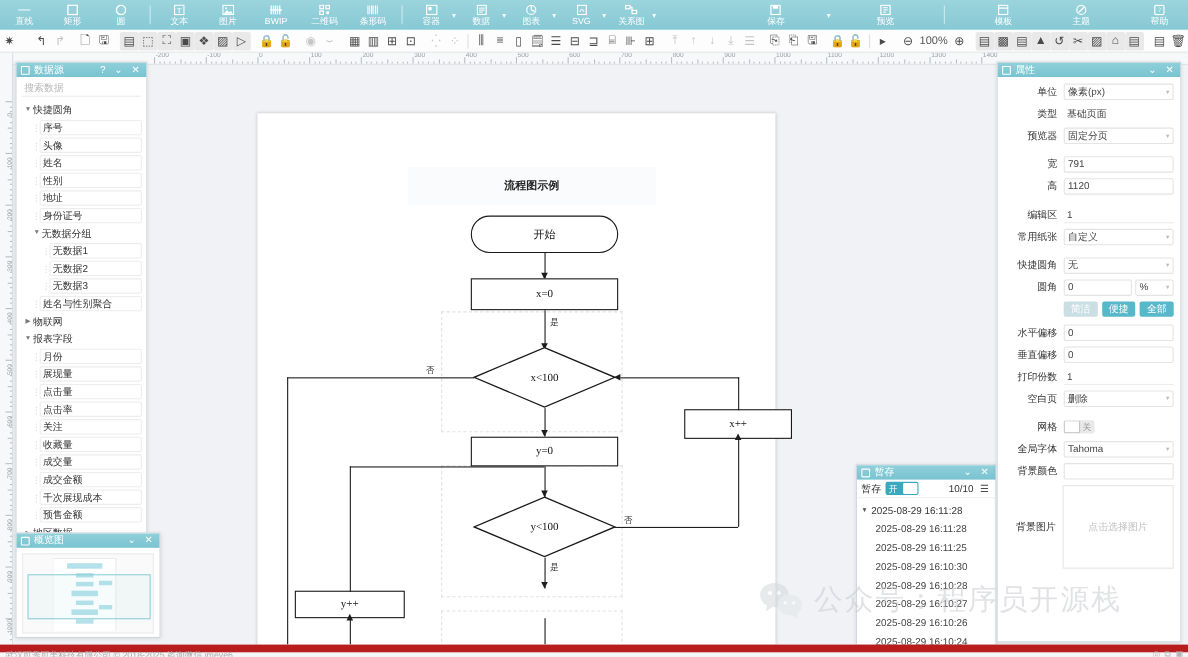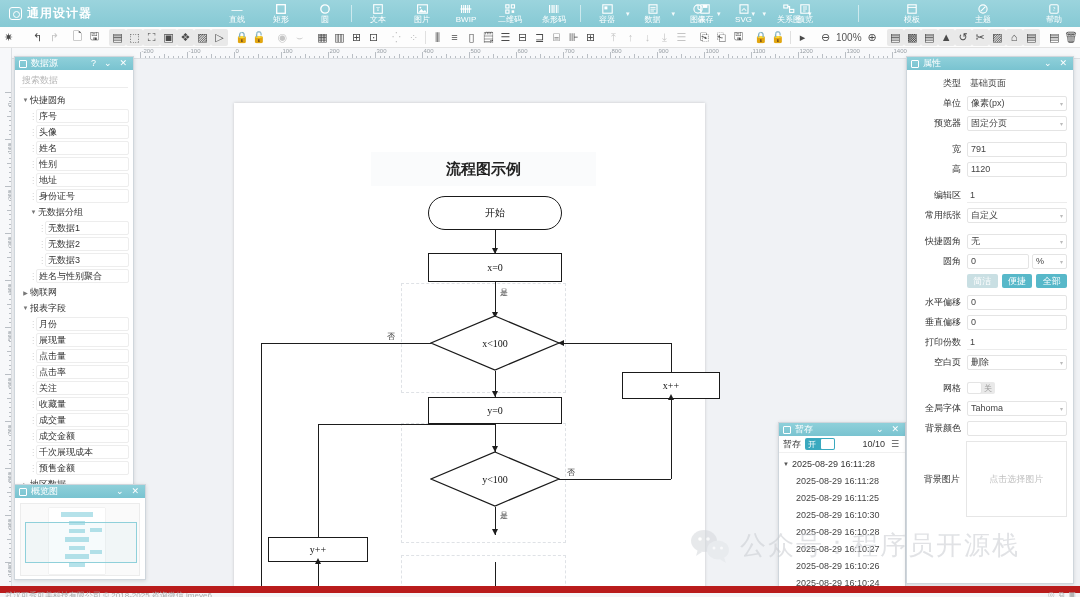--- a/index.html
+++ b/index.html
@@ -57,21 +57,21 @@
   .rnum { position:absolute; font-size:6px; color:#9aa0a6; }
   .vnum { position:absolute; font-size:6px; color:#9aa0a6; transform:rotate(-90deg); transform-origin:left top; white-space:nowrap;}
 
   
   #canvasarea { position:absolute; left:12px; top:59px; width:1068px; height:527px; background:#f0f2f5; overflow:hidden;}
   #page { position:absolute; left:222px; top:44px; width:471px; height:530px; background:#fff; box-shadow:0 0 3px rgba(0,0,0,.18); }
   #fctitle {
     position:absolute; left:137px; top:49px; width:225px; height:34px;
     background:#fafbfc;
     display:flex; align-items:center; justify-content:center;
-    font-size:15px; font-weight:bold; color:#222;
+    font-size:10px; font-weight:bold; color:#222;
     font-family:"Liberation Sans", sans-serif;
   }
   .fcbox { position:absolute; border:1px solid #1a1a1a; background:#fff; display:flex; align-items:center; justify-content:center; font-size:10px; color:#111; font-family:"Liberation Serif", serif;}
   .fcterm { border-radius:17px; }
   .fcdia { position:absolute; width:130px; height:56px; }
   .fcdia .dshape { position:absolute; inset:0; }
   .fcdia .dtxt { position:absolute; inset:0; display:flex; align-items:center; justify-content:center; font-size:10px; color:#111; font-family:"Liberation Serif", serif;}
   .ln { position:absolute; background:#1d1d1d; }
   .lnh { height:1px; }
   .lnv { width:1px; }
@@ -155,24 +155,20 @@
     position:absolute; left:0; bottom:0; width:1080px; height:11px;
     background:#f5f6f8; border-top:7px solid #b91c1c;
     display:flex; align-items:center; padding-left:5px; font-size:8px; color:#a8a8a8;
   }
   #footright { position:absolute; right:4px; display:flex; gap:4px; color:#b5b5b5;}
 </style>
 </head>
 <body>
 
 <div id="topbar">
-  <div id="brand">
-    <span class="logo"></span>
-    <span class="btext">通用设计器</span>
-  </div>
 
   <div class="tbgroup">
     <div class="tbitem">
       <span class="ic">—</span>
       <span class="lb">直线</span>
     </div>
     <div class="tbitem">
       <span class="ic">
         <svg class="gi" width="10" height="10" viewBox="0 0 10 10">
             <rect x="0.7" y="0.7" width="8.6" height="8.6" fill="none" stroke="#fff" stroke-width="1.3"></rect>
@@ -1005,29 +1001,29 @@
 <div class="panel" id="prpanel">
   <div class="phead">
     <span class="pico"></span>
     <span class="ptitle">属性</span>
     <span class="pbtn">⌄</span>
     <span class="pbtn">✕</span>
   </div>
   <div id="prbody">
 
     <div class="prow">
-      <div class="plab">类型</div>
-      <div class="pval plain">基础页面</div>
-    </div>
-    <div class="prow">
       <div class="plab">单位</div>
       <div class="pval">
         <span>像素(px)</span>
         <span class="dd">▾</span>
       </div>
+    </div>
+    <div class="prow">
+      <div class="plab">类型</div>
+      <div class="pval plain">基础页面</div>
     </div>
     <div class="prow">
       <div class="plab">预览器</div>
       <div class="pval">
         <span>固定分页</span>
         <span class="dd">▾</span>
       </div>
     </div>
 
     <div class="psep"></div>

